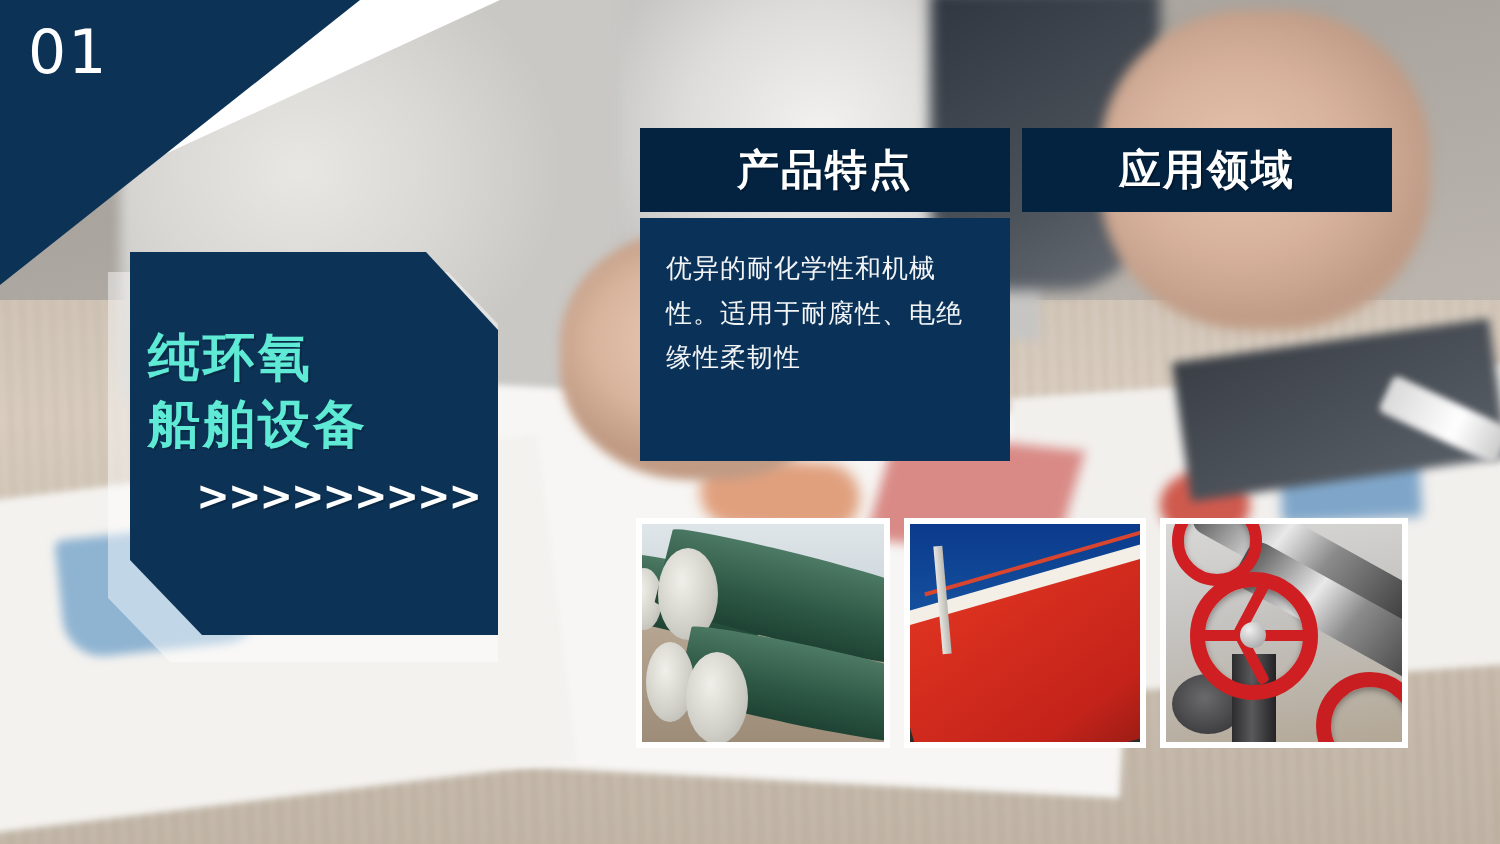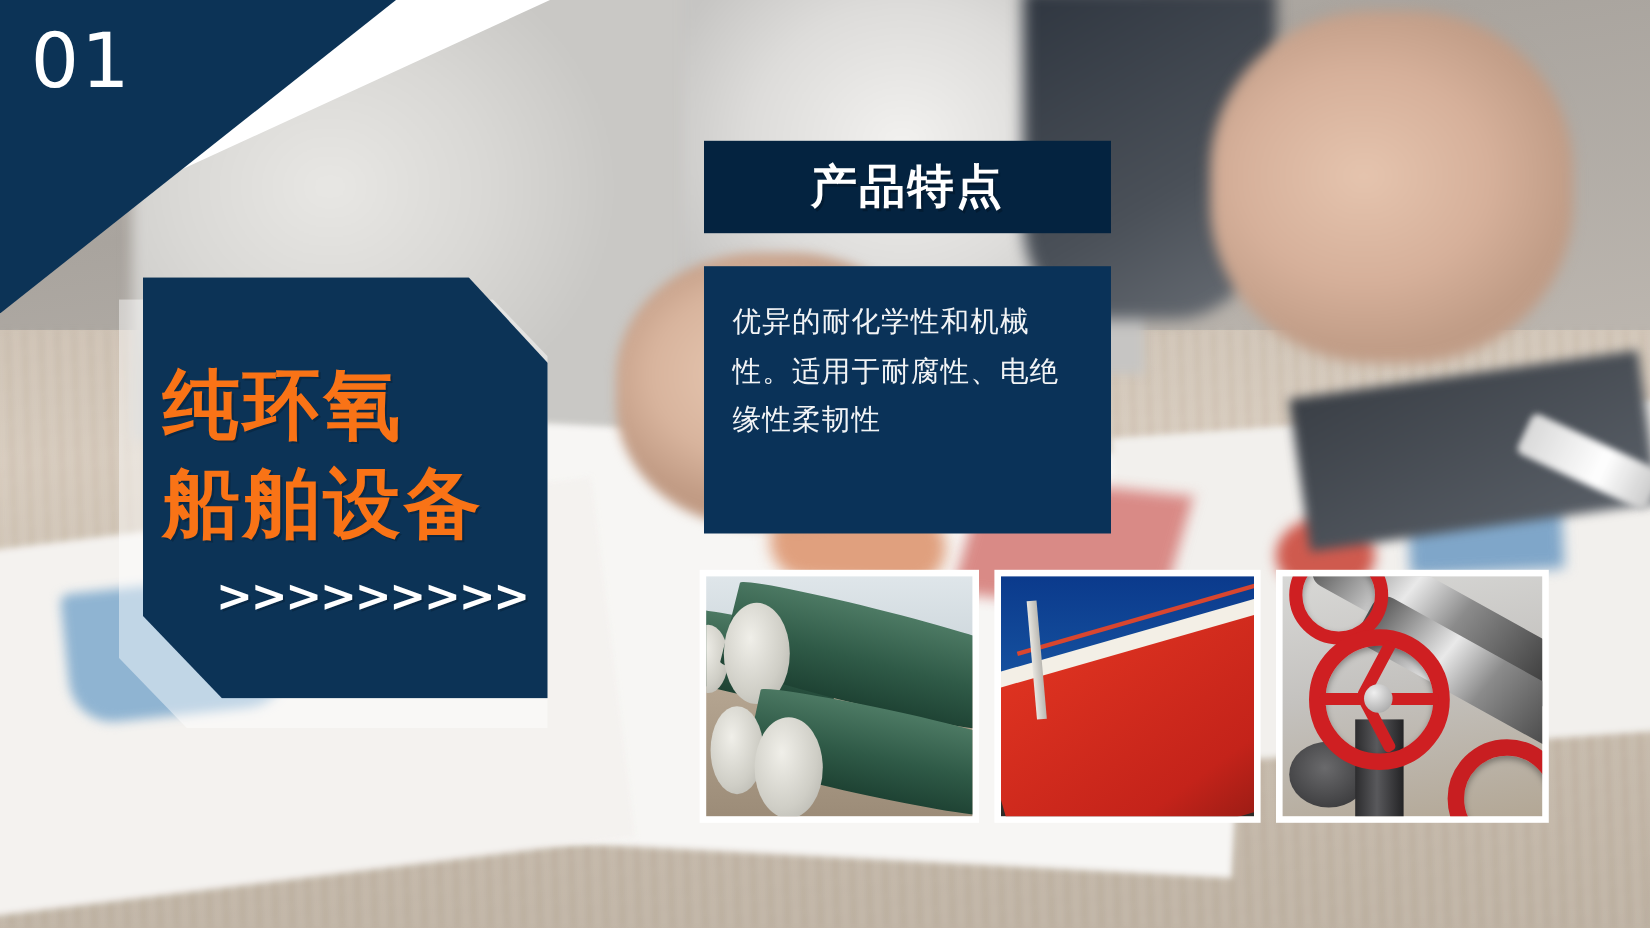--- a/index.html
+++ b/index.html
@@ -84,37 +84,37 @@
     background:#0c3356;
     clip-path:polygon(0 0, 360px 0, 0 285px);
   }
   .corner-white{
     position:absolute; left:0; top:0; width:500px; height:230px;
     background:#ffffff;
     clip-path:polygon(290px 0, 500px 0, 0 230px, 0 200px);
   }
   .num-01{
     position:absolute; left:28px; top:22px;
-    color:#ffffff; font-size:69px; font-weight:400; letter-spacing:2px;
+    color:#ffffff; font-size:60px; font-weight:400; letter-spacing:2px;
     line-height:1; font-family:"DejaVu Sans",sans-serif;
   }
 
   
   .title-shadow{
     position:absolute; left:108px; top:272px; width:390px; height:390px;
     background:rgba(255,255,255,.45);
     clip-path:polygon(0 0, 340px 0, 390px 52px, 390px 390px, 62px 390px, 0 326px);
   }
   .title-card{
     position:absolute; left:130px; top:252px; width:368px; height:383px;
     background:#0c3356;
     clip-path:polygon(0 0, 296px 0, 368px 78px, 368px 383px, 72px 383px, 0 308px);
   }
   .title-card .t-line{
-    color:#f97316; font-weight:700; font-size:70px; line-height:1.28;
+    color:#5eead4; font-weight:700; font-size:52px; line-height:1.28;
     letter-spacing:3px; padding-left:18px;
     text-shadow:2px 2px 0 rgba(0,0,0,.18);
   }
   .title-card .t-wrap{ padding:72px 0 0 0; }
   .chevrons{
     color:#fff; font-size:40px; font-weight:700; letter-spacing:-2px;
     text-align:right; padding-right:18px; margin-top:16px;
     font-family:"DejaVu Sans",sans-serif;
     text-shadow:2px 2px 0 rgba(0,0,0,.18);
   }
@@ -125,21 +125,21 @@
   .panel{ width:370px; }
   .panel-head{
     height:84px; background:#042340;
     display:flex; align-items:center; justify-content:center;
   }
   .panel-head span{
     color:#fff; font-size:42px; font-weight:700; letter-spacing:2px;
     text-shadow:2px 2px 0 rgba(0,0,0,.22);
   }
   .panel-body{
-    margin-top:30px; height:243px; background:#0a3258;
+    margin-top:6px; height:243px; background:#0a3258;
     padding:28px 26px 0 26px;
   }
   .panel-body span{
     display:block; color:#f2f4f6; font-size:26px; line-height:1.72;
     letter-spacing:1px;
   }
 
   
   .imgs{ position:absolute; left:636px; top:518px; display:flex; gap:14px; }
   .thumb{ background:#fff; padding:6px; }
@@ -235,20 +235,23 @@
   <div class="panel-row">
     <div class="panel">
       <div class="panel-head">
         <span>产品特点</span>
       </div>
       <div class="panel-body">
         <span>优异的耐化学性和机械性。适用于耐腐性、电绝缘性柔韧性</span>
       </div>
     </div>
     <div class="panel">
+      <div class="panel-head">
+        <span>应用领域</span>
+      </div>
     </div>
   </div>
 </div>
 
 <div class="imgs">
 
   <div class="thumb">
     <div class="ph ph-pipes">
       <div class="pipe pipe-c"></div>
       <div class="cap cap-d"></div>

